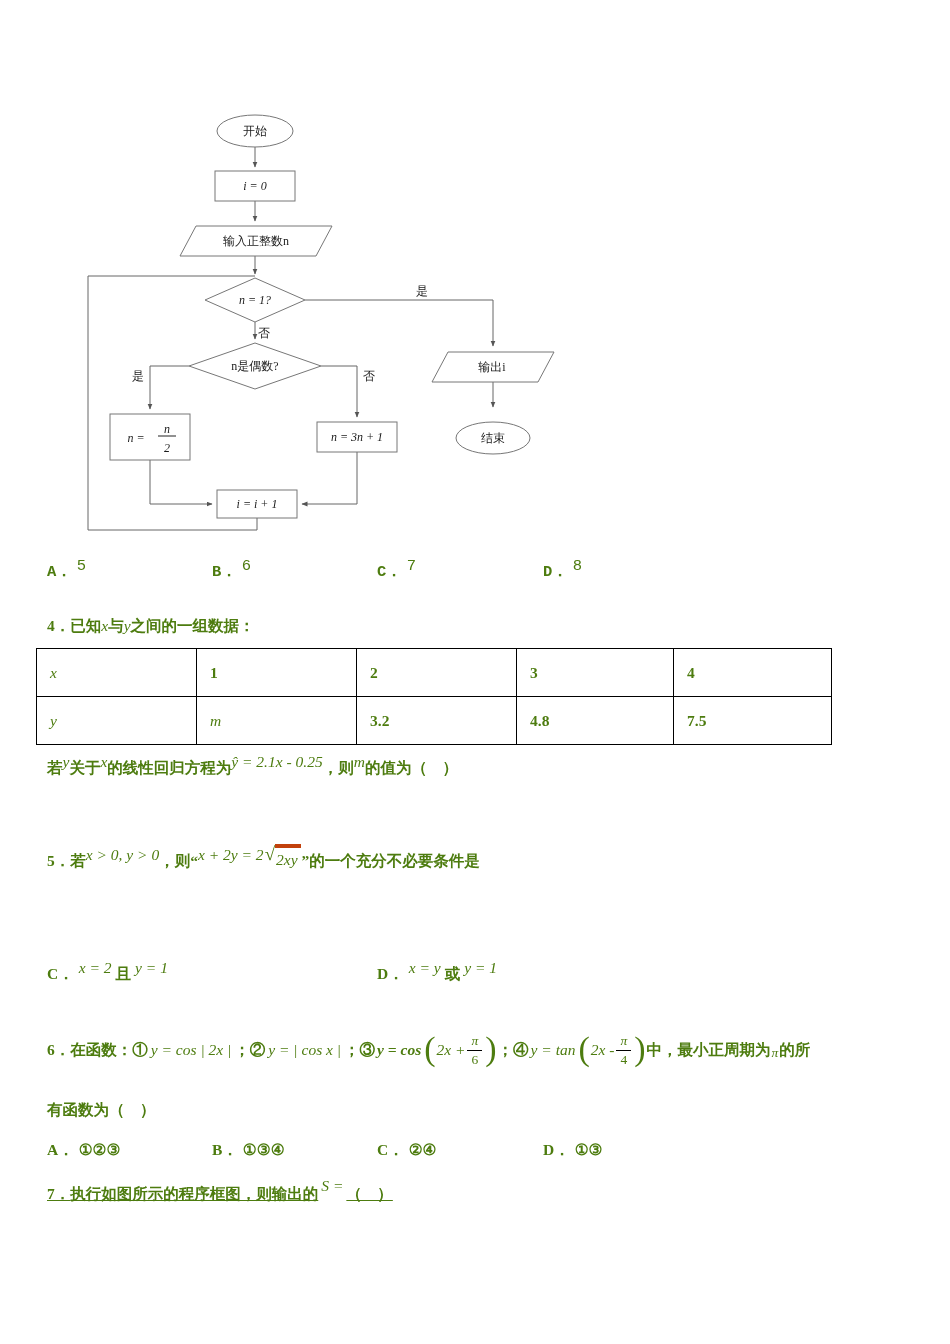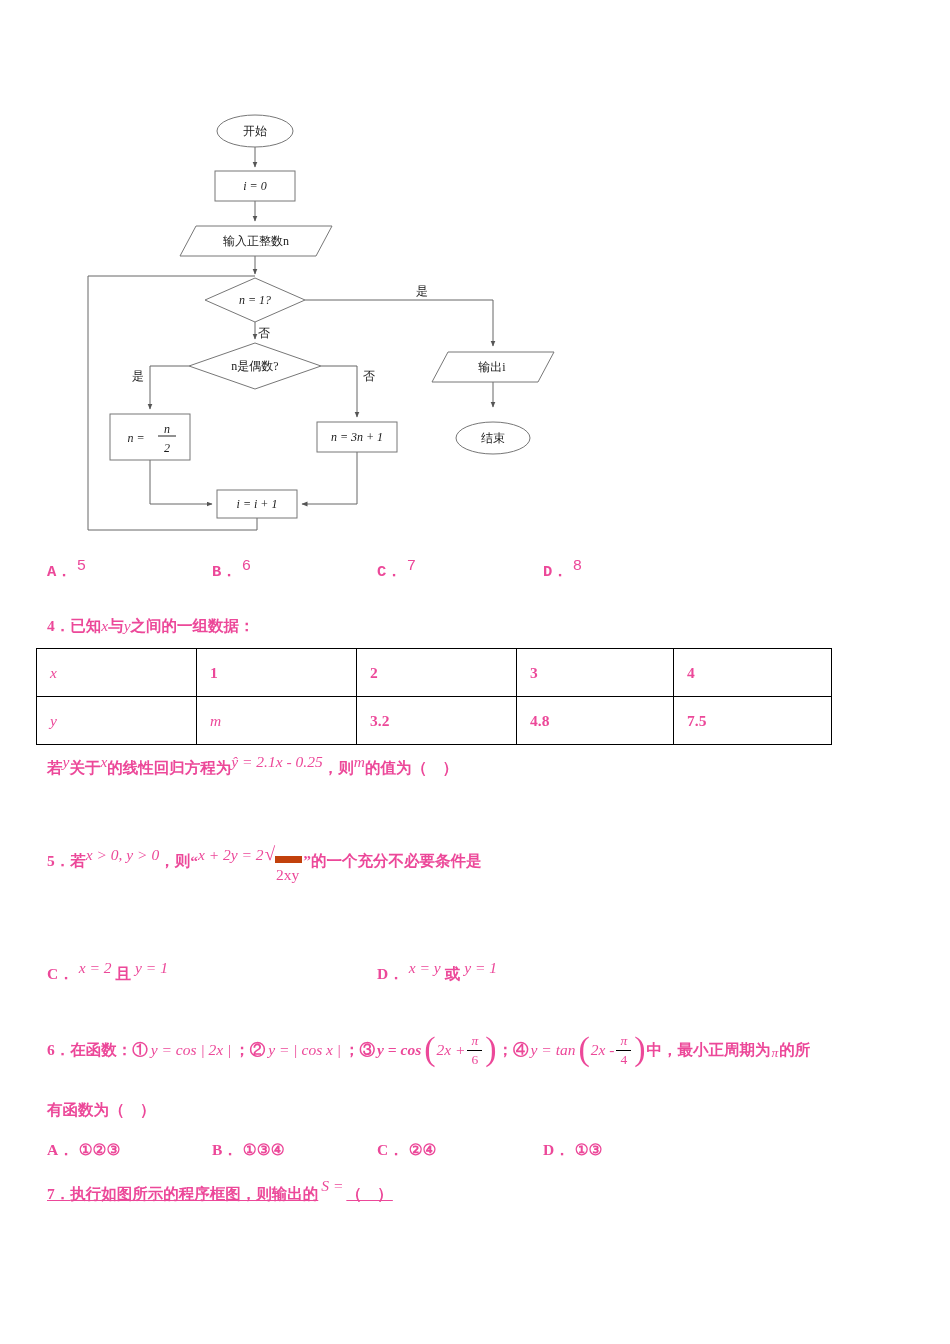--- a/index.html
+++ b/index.html
@@ -1,34 +1,34 @@
 <!DOCTYPE html>
 <html><head>
 <meta charset="utf-8">
 <style>
   html,body{margin:0;padding:0;background:#fff;}
-  .page{position:relative;width:950px;height:1344px;background:#ffffff;color:#ec4899;
+  .page{position:relative;width:950px;height:1344px;background:#ffffff;color:#4d7c0f;
         font-family:"Liberation Serif",serif;overflow:hidden;}
   .abs{position:absolute;}
   .t{font-size:15.5px;line-height:1.3;white-space:nowrap;}
   .bold{font-weight:bold;}
   .math{font-style:italic;font-family:"Liberation Serif",serif;}
   .raise{position:relative;top:-6px;display:inline-block;}
   .raise2{position:relative;top:-8px;display:inline-block;}
   .opt-label{font-weight:bold;margin-right:5px;}
   .q-table{border-collapse:collapse;table-layout:fixed;background:#fff;}
   .q-table td{border:1px solid #000;height:47px;padding:0 0 0 13px;font-size:15.5px;vertical-align:middle;}
   .frac{display:inline-flex;flex-direction:column;align-items:center;vertical-align:middle;
         line-height:1;font-size:13.5px;margin:0 2px;}
   .fnum{border-bottom:1px solid #000;padding:0 4px 2px;}
   .fden{padding-top:2px;}
   .bp{font-size:34px;font-weight:400;line-height:0.85;position:relative;top:-1px;margin:0 1px;}
   .sqrt{display:inline-flex;align-items:flex-start;margin:0 1px;}
   .rad{font-size:19px;line-height:1;}
-  .rbar{border-top:7px solid #c2410c;padding:2px 3px 0 1px;margin-top:12px;}
+  .rbar{border-top:4px solid #c2410c;font-style:italic;padding:2px 3px 0 1px;}
   .flex-line{display:flex;align-items:center;white-space:nowrap;}
   .pi-small{font-style:italic;font-size:13.5px;position:relative;top:3px;margin:0 1px;}
   .fc-text text{font-size:12px;fill:#1a1a1a;font-family:"Liberation Serif",serif;}
   .fc-text .fc-math{font-style:italic;}
 </style>
 </head>
 <body>
 
 <div class="page">
 

